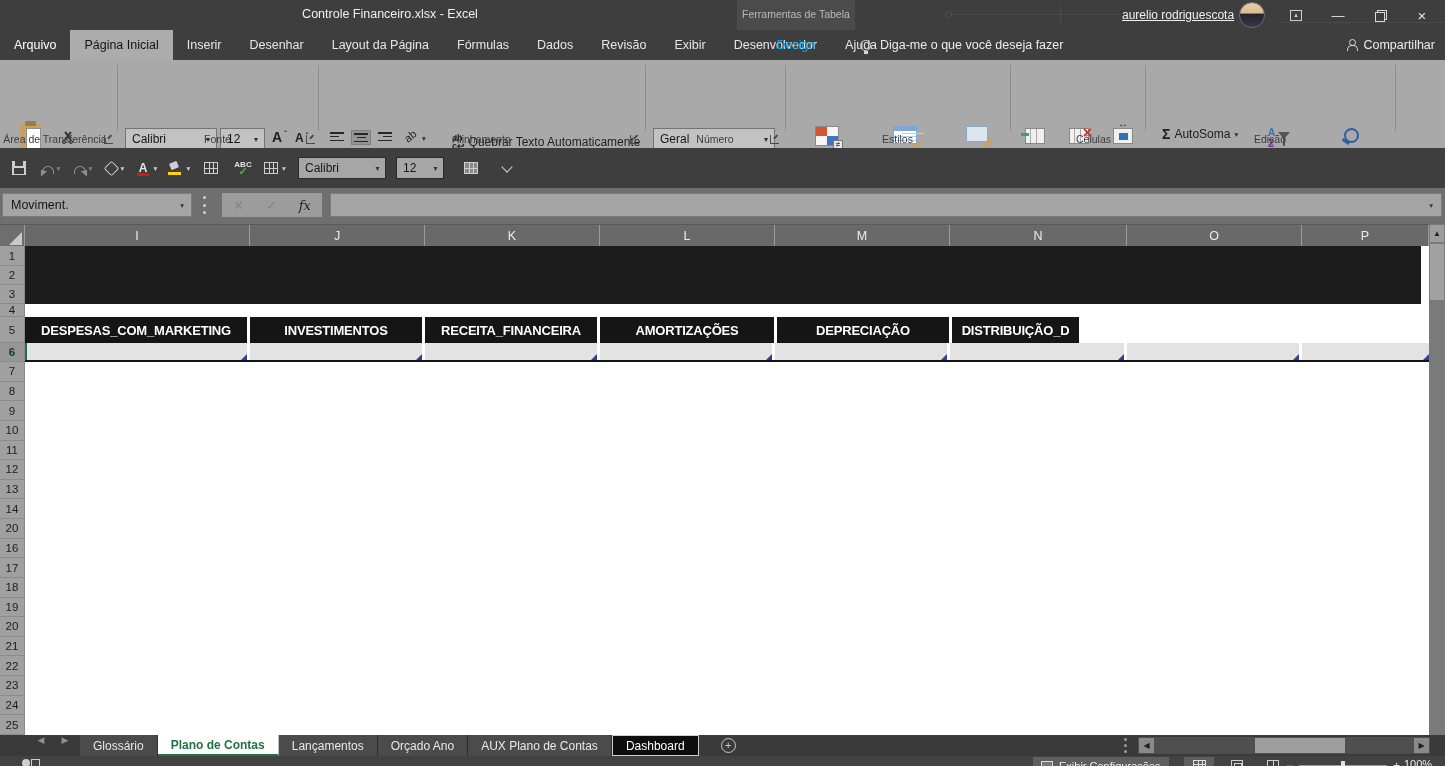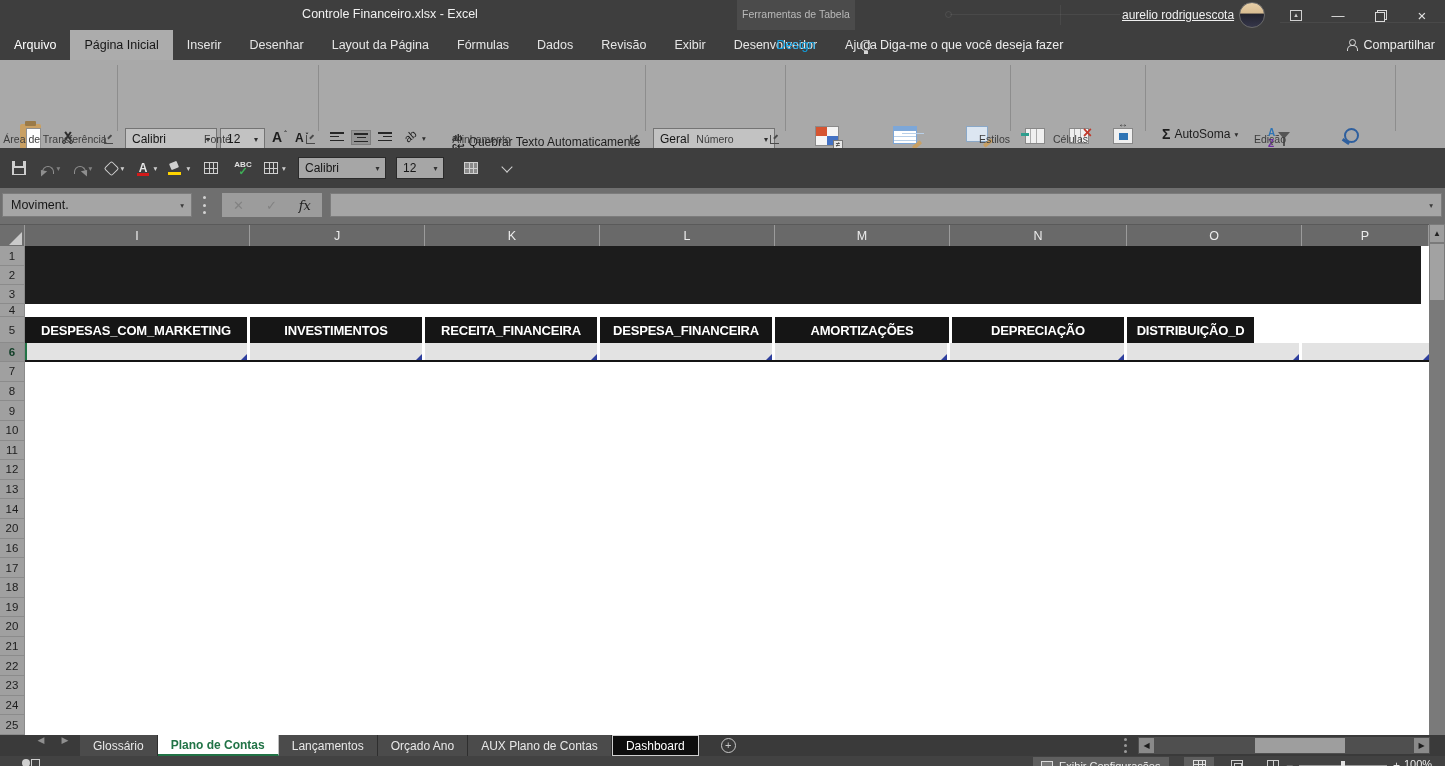--- a/index.html
+++ b/index.html
@@ -441,38 +441,38 @@
           <span class="brush"></span>
         </span>
       <span style="margin-top:6px;"><span>Formatar como</span><br><span>Tabela</span> <span class="dd">▾</span></span>
     </div>
     <div class="bigbtn" style="left:946px;top:66px;width:62px;">
       <span class="cellsic">
           <span class="brush"></span>
         </span>
       <span style="margin-top:6px;"><span>Estilos de</span><br><span>Célula</span> <span class="dd">▾</span></span>
     </div>
-    <div class="glabel" style="left:785px;width:225px;text-align:right;">Estilos</div>
+    <div class="glabel" style="left:785px;width:225px;">Estilos</div>
 
     <div class="bigbtn" style="left:1014px;top:68px;width:42px;">
       <span class="insic"></span>
       <span style="margin-top:5px;">Inserir</span>
         <span class="dd">▾</span>
     </div>
     <div class="bigbtn" style="left:1058px;top:68px;width:42px;">
       <span class="delic"></span>
       <span style="margin-top:5px;">Excluir</span>
         <span class="dd">▾</span>
     </div>
     <div class="bigbtn" style="left:1098px;top:68px;width:50px;">
       <span class="fmtic"></span>
       <span style="margin-top:5px;">Formatar</span>
         <span class="dd">▾</span>
     </div>
-    <div class="glabel" style="left:1003px;width:135px;">Células</div>
+    <div class="glabel" style="left:1026px;width:135px;">Células</div>
 
     <div class="iconbtn" style="left:1162px;top:66px;">
       <span class="sumic">Σ</span>
       <span class="btxt">AutoSoma</span>
         <span class="dd">▾</span>
     </div>
     <div class="iconbtn" style="left:1162px;top:88px;">
       <span class="fillic">↓</span>
       <span class="btxt">Preencher</span>
         <span class="dd">▾</span>
@@ -593,21 +593,20 @@
         <div class="darkfill"></div>
       </div>
       <div class="grow" style="height: 19px;">
         <div class="darkfill"></div>
       </div>
       <div class="grow" style="height: 13px;"></div>
       <div class="grow hrow" style="height: 26px;">
         <div class="hcell" style="width: 225px;">DESPESAS_COM_MARKETING</div>
         <div class="hcell" style="width: 175px;">INVESTIMENTOS</div>
         <div class="hcell" style="width: 175px;">RECEITA_FINANCEIRA</div>
-        <div class="hcell" style="width: 175px;">DESPESA_FINANCEIRA</div>
         <div class="hcell" style="width: 177px;">AMORTIZAÇÕES</div>
         <div class="hcell" style="width: 175px;">DEPRECIAÇÃO</div>
         <div class="hcell" style="width: 127px; border-right: none;">DISTRIBUIÇÃO_D</div>
       </div>
       <div class="grow frow6" style="height: 19px;">
         <div class="fcell" style="width: 225px;">
           <span class="tri"></span>
           <span class="greenedge"></span>
         </div>
         <div class="fcell" style="width: 175px;">

